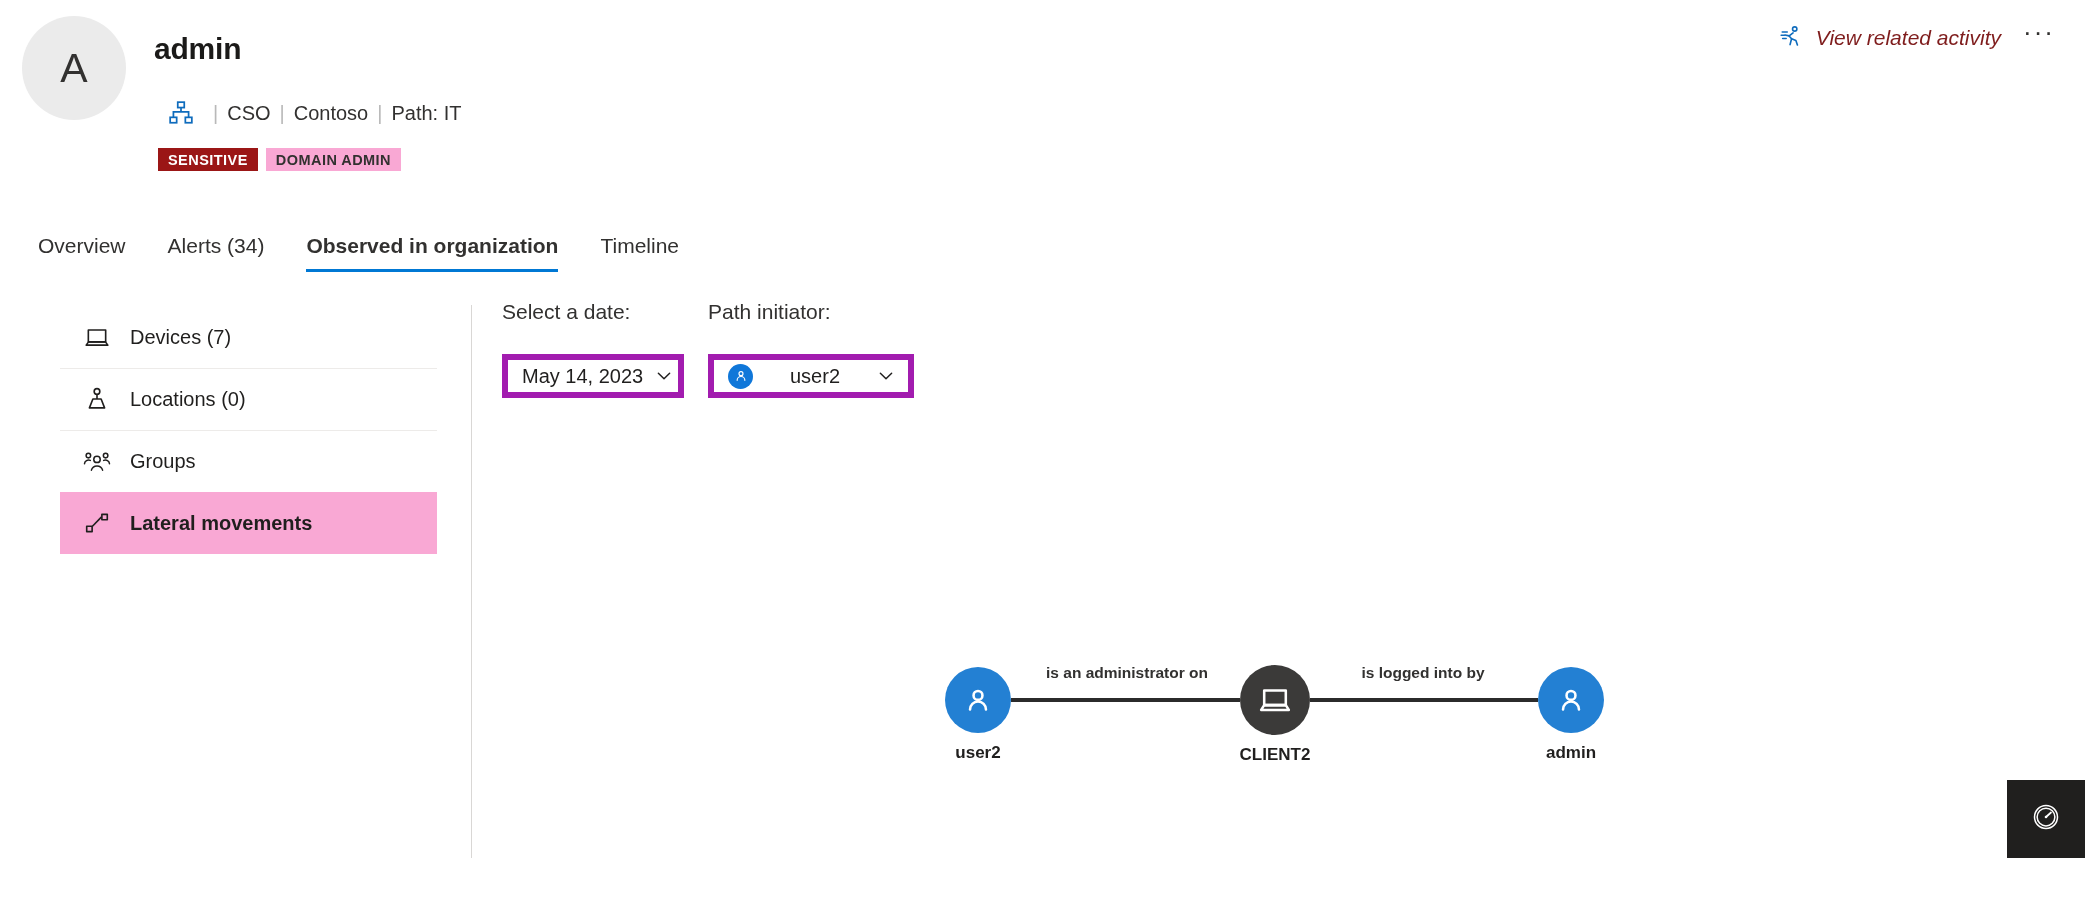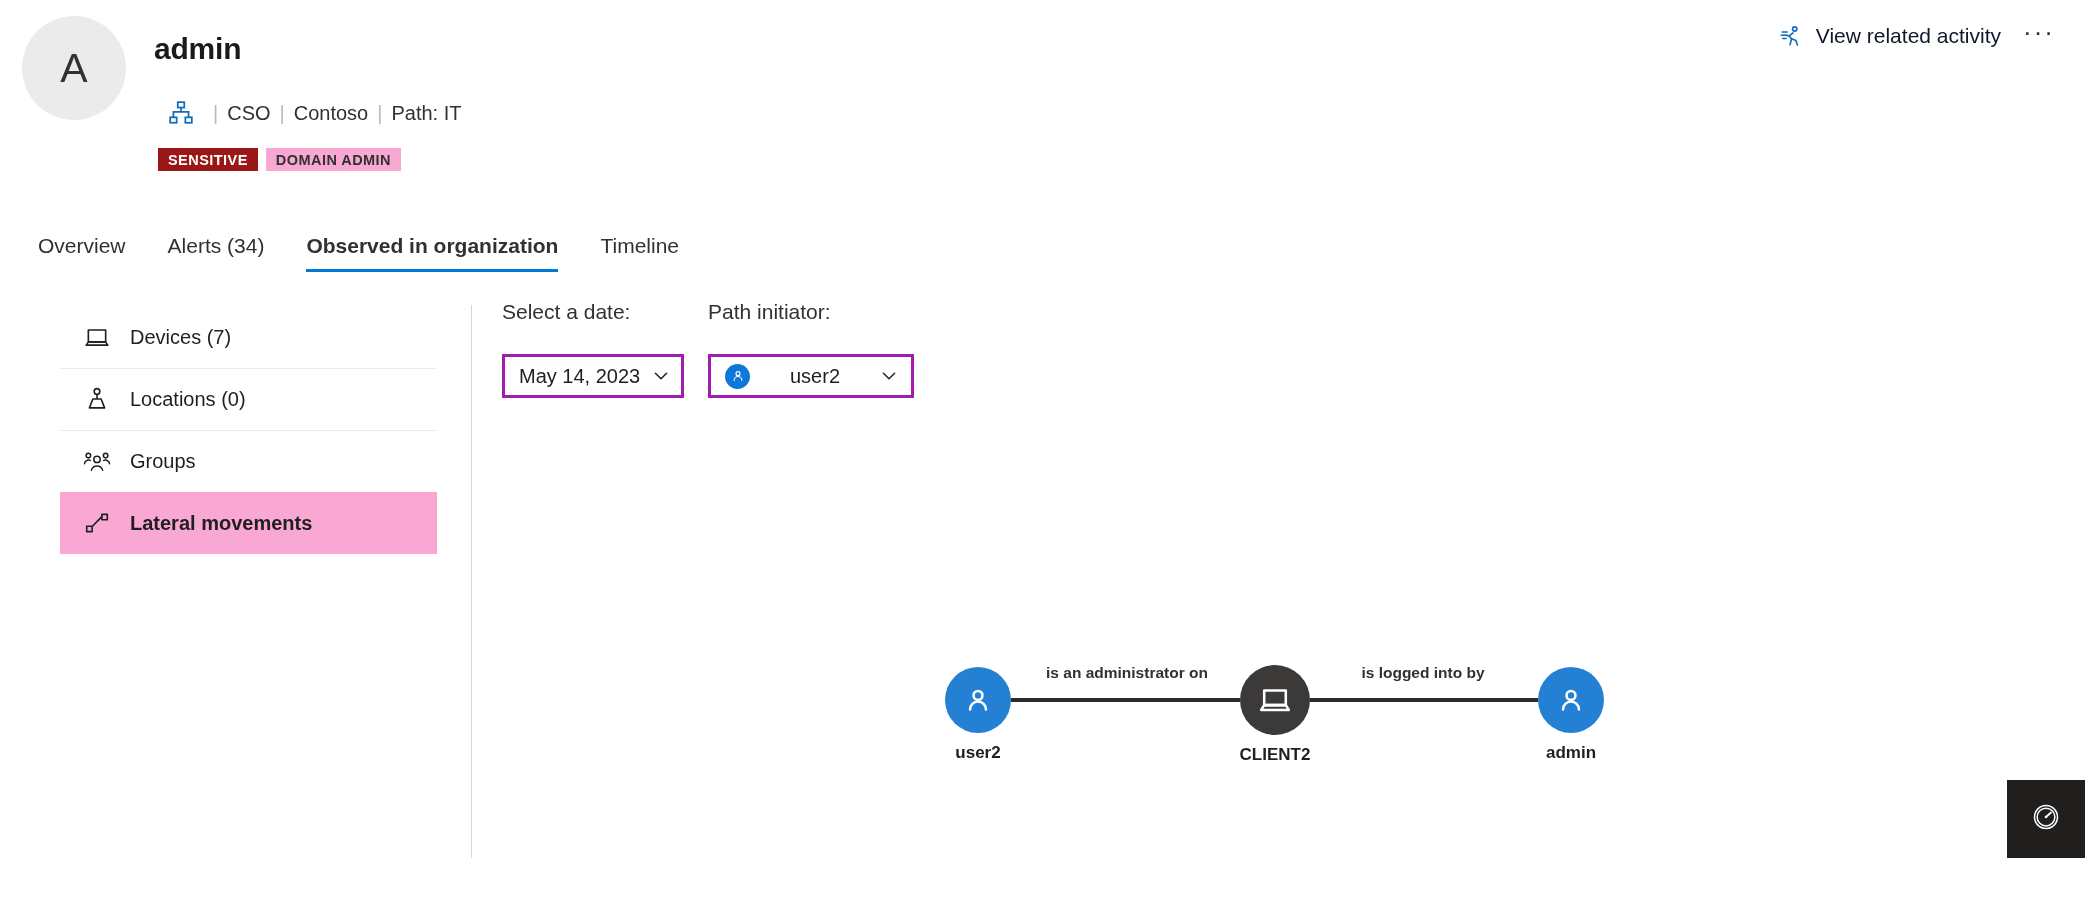--- a/index.html
+++ b/index.html
@@ -45,22 +45,22 @@
     font-size: 14.5px; font-weight: 700; letter-spacing: 0.45px;
   }
   .badge-sensitive { background: #9b1616; color: #ffffff; text-align: center; }
   .badge-domain { background: #f9a8d4; color: #323130; }
 
   .header-actions {
     position: absolute; right: 24px; top: 24px;
     display: flex; align-items: center; gap: 16px;
   }
   .action-link {
-    display: flex; align-items: flex-start; gap: 11px;
-    font-size: 21px; color: #0f172a; cursor: pointer;
+    display: flex; align-items: flex-end; gap: 11px;
+    font-size: 21px; color: #7f1d1d; cursor: pointer; font-style: italic;
   }
   .action-link .run-icon { display:inline-flex; width: 26px; height: 26px; }
   .ellipsis-btn {
     font-size: 26px; color: #323130; letter-spacing: 2px;
     cursor: pointer; padding: 0 6px 10px 6px; line-height: 0.5;
     user-select: none;
   }
 
   
   .tabs {
@@ -98,21 +98,21 @@
   .nav-icon { width: 30px; height: 30px; display:inline-flex; align-items:center; justify-content:center; margin-right: 18px; }
   .nav-label { white-space: nowrap; }
 
   .v-divider { position: absolute; left: 471px; top: 5px; width: 1px; height: 553px; background: #d9d7d5; }
 
   
   .filters { position: absolute; left: 502px; top: 0px; display: flex; gap: 24px; }
   .filter-group { display: flex; flex-direction: column; }
   .filter-label { font-size: 21px; color: #323130; margin-bottom: 30px; }
   .dropdown {
-    height: 44px; border: 3px solid #a21caf; background: #fff;
+    height: 44px; border: 6px solid #a21caf; background: #fff;
     display: flex; align-items: center; cursor: pointer;
     padding: 0 13px 0 14px; gap: 12px;
   }
   .dd-date { width: 182px; justify-content: space-between; }
   .dd-path { width: 206px; }
   .dd-text { font-size: 20px; color: #201f1e; white-space: nowrap; }
   .dd-chevron { display:inline-flex; width: 18px; height: 18px; flex: 0 0 auto; }
   .dd-avatar {
     width: 25px; height: 25px; border-radius: 50%;
     background: #0f77d9; display:flex; align-items:center; justify-content:center;

